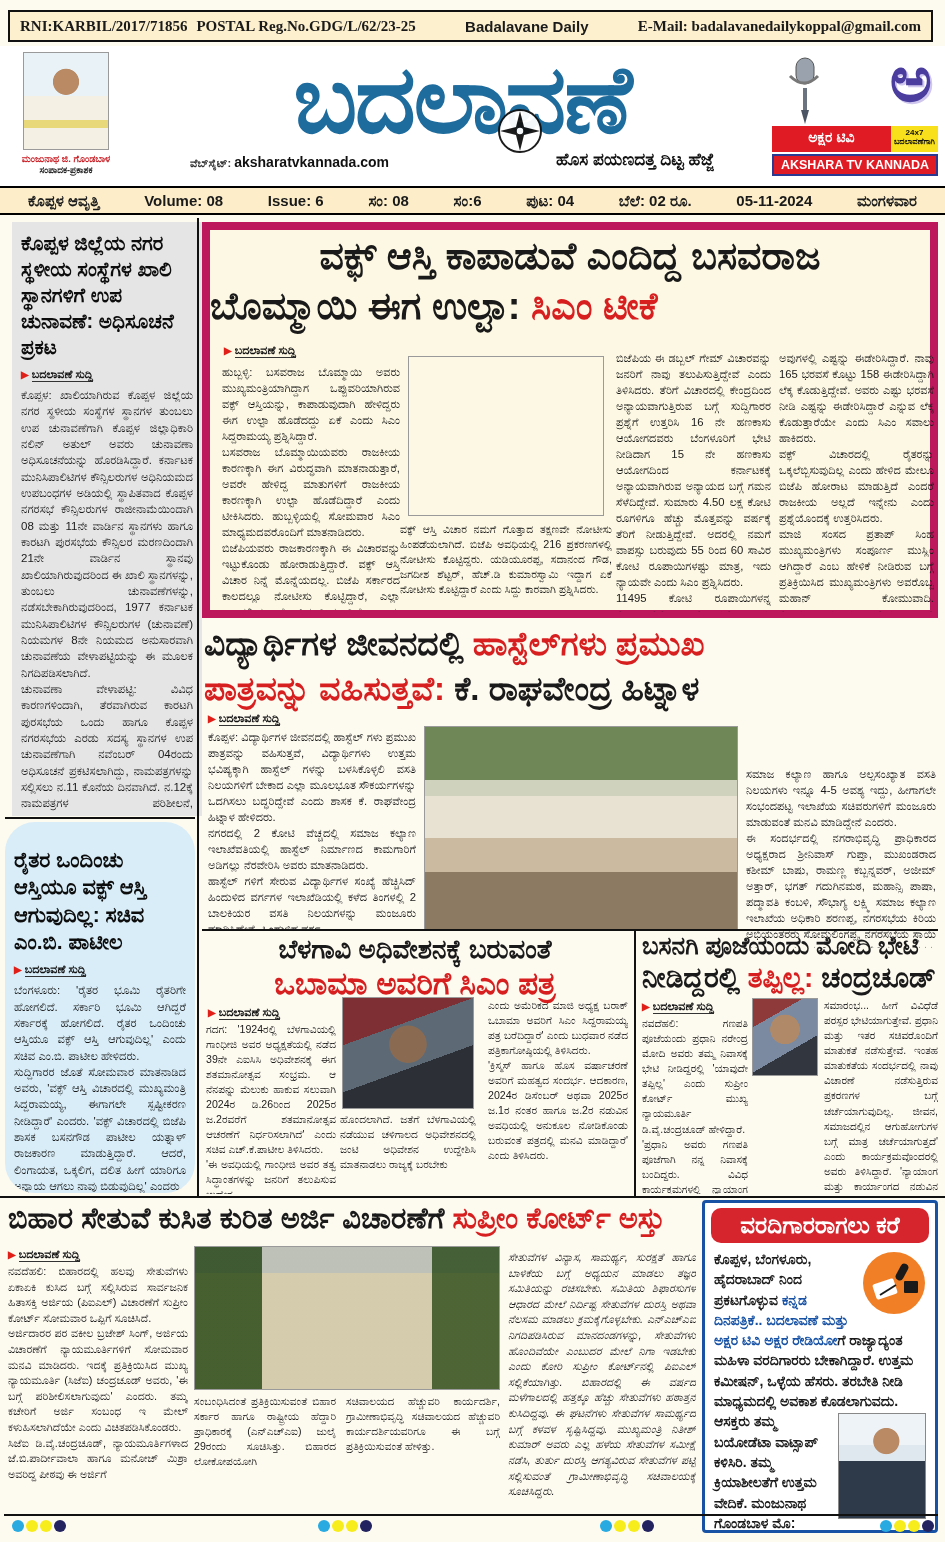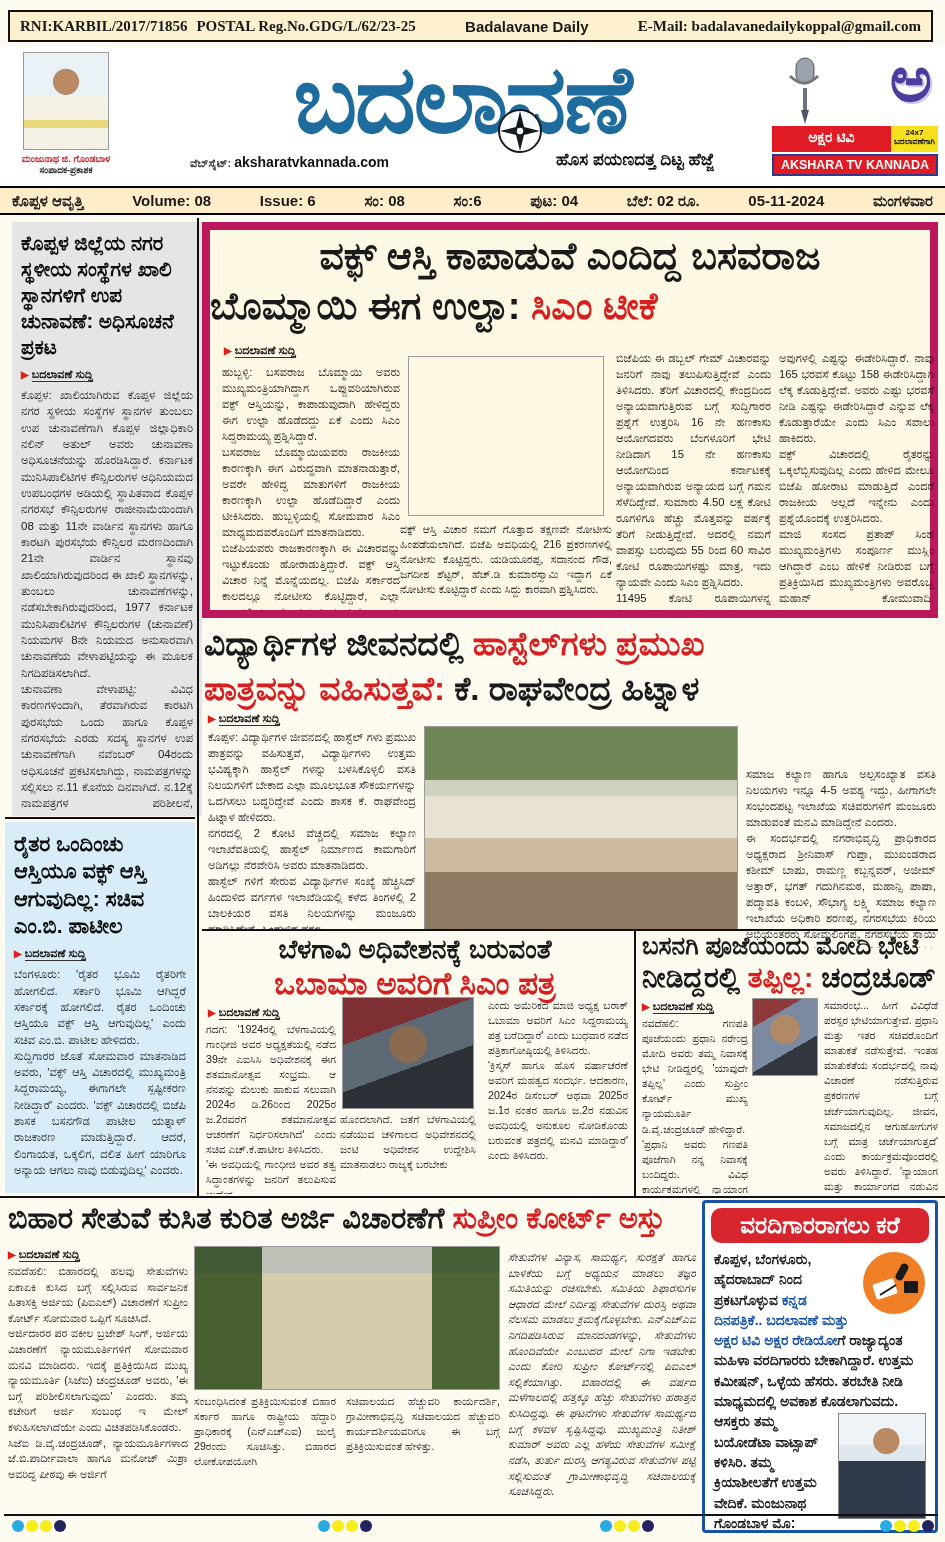--- a/index.html
+++ b/index.html
@@ -24,33 +24,33 @@
   .website-line .site{font-size:14px;color:#111;}
   .tagline{position:absolute;left:556px;top:104px;font-size:17px;font-weight:bold;color:#111;}
   .channel{position:absolute;left:772px;top:2px;width:166px;height:136px;}
   .channel-mic{position:absolute;left:2px;top:6px;width:60px;height:72px;}
   .channel-glyph{position:absolute;right:6px;top:-6px;font-size:64px;font-weight:bold;color:#4a3d9e;text-shadow:2px 2px 0 #cfc7ee;}
   .channel-kn-row{position:absolute;left:0;top:78px;width:166px;height:26px;display:flex;}
   .channel-kn{background:#e01b24;color:#fff;font-weight:bold;font-size:14px;padding:3px 6px;flex:1;text-align:center;}
   .channel-badge{background:#f8e11c;color:#111;font-weight:bold;font-size:8px;line-height:1.15;padding:2px 3px;text-align:center;}
   .channel-en{position:absolute;left:0;top:106px;width:166px;background:#e01b24;border:2px solid #2b3990;color:#fff;font-weight:bold;font-size:12.5px;text-align:center;padding:2px 0;box-sizing:border-box;}
   
-  .issuebar{position:absolute;left:0;top:186px;width:945px;height:29px;background:#fdeec9;border-top:2px solid #000;border-bottom:2px solid #000;display:flex;align-items:center;justify-content:space-between;padding:0 12px;box-sizing:border-box;font-weight:bold;font-size:15px;}
+  .issuebar{position:absolute;left:0;top:186px;width:945px;height:29px;background:#fdeec9;border-top:2px solid #000;border-bottom:2px solid #000;display:flex;align-items:center;justify-content:space-between;padding:0 28px;box-sizing:border-box;font-weight:bold;font-size:15px;}
   
   .byline{font-size:11px;font-weight:bold;color:#111;white-space:nowrap;}
   .byline .arrow{color:#e02018;font-size:10px;}
   .byline .lbl{border-bottom:1.5px solid #333;padding-bottom:1px;}
   .body-text{font-size:11.5px;line-height:1.42;text-align:justify;white-space:pre-line;overflow:hidden;}
   .red{color:#d81f20;}
   .photo{border:1px solid #9a9a9a;box-sizing:border-box;}
   .vrule{position:absolute;width:2px;background:#111;}
   .hrule{position:absolute;height:2px;background:#111;}
   
   .side1{position:absolute;left:12px;top:222px;width:190px;height:594px;background:#e5e5e5;padding:8px 9px;box-sizing:border-box;overflow:hidden;}
-  .side2{position:absolute;left:5px;top:822px;width:190px;height:371px;background:#d8edf8;padding:8px 9px;box-sizing:border-box;overflow:hidden;}
+  .side2{position:absolute;left:5px;top:822px;width:190px;height:371px;background:#d8edf8;padding:24px 9px;box-sizing:border-box;overflow:hidden;border-radius:30px;}
   .side-headline{font-size:20px;line-height:1.3;font-weight:bold;color:#0d0d0d;margin-bottom:8px;}
   .side-body{font-size:11.5px;}
   .hr-side{left:5px;top:817px;width:190px;}
   .vr-main{left:197px;top:218px;height:979px;}
   
   .main-box{position:absolute;left:202px;top:222px;width:736px;height:396px;background:#fdf8e3;border:8px solid #be185d;box-sizing:border-box;}
   .main-h1{position:absolute;left:0;top:4px;width:100%;text-align:center;font-size:38px;font-weight:bold;line-height:1.2;}
   .main-h2{position:absolute;left:0;top:54px;width:100%;text-align:left;font-size:38px;font-weight:bold;line-height:1.2;}
   .main-byline{position:absolute;left:14px;top:114px;}
   .main-col1{position:absolute;left:12px;top:134px;width:178px;height:246px;}

